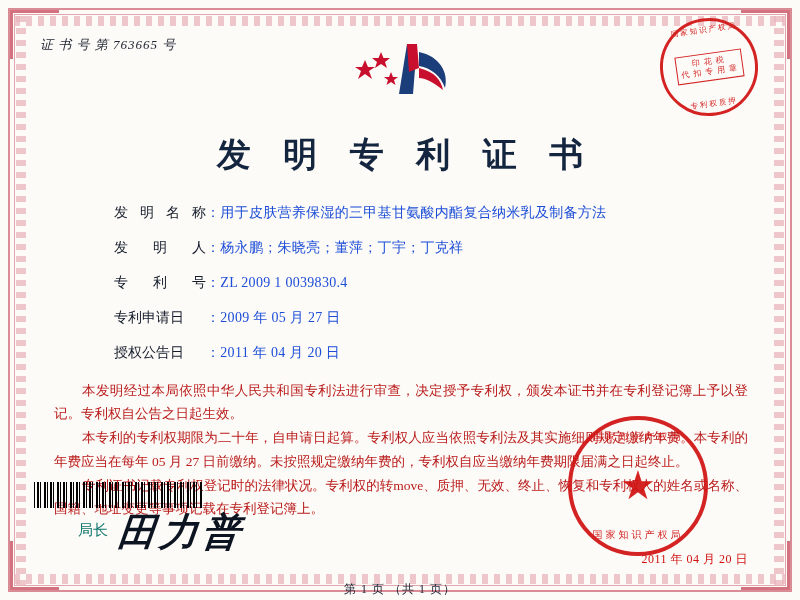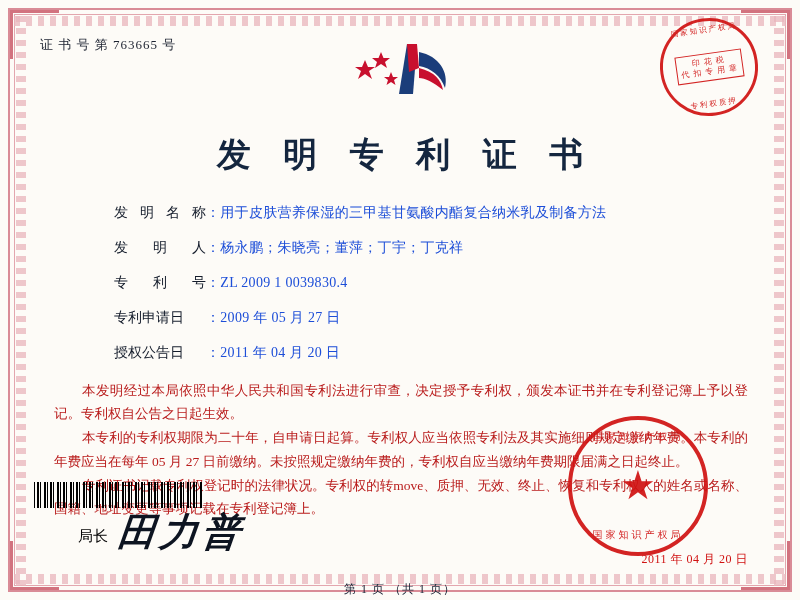--- a/index.html
+++ b/index.html
@@ -72,20 +72,21 @@
   .content {
     position: absolute;
     left: 40px; top: 28px; right: 40px; bottom: 26px;
   }
 
   .cert-no {
     font-size: 13px;
     color: #1c2230;
     letter-spacing: 1px;
     margin-top: 8px;
+    font-style: italic;
   }
 
   
   .logo {
     position: absolute;
     left: 50%;
     transform: translateX(-50%);
     top: 10px;
     width: 170px;
     height: 62px;
@@ -164,23 +165,23 @@
 
   .signature-row {
     position: absolute;
     left: 78px;
     bottom: 42px;
     display: flex;
     align-items: flex-end;
   }
   .sig-label {
     font-size: 15px;
-    color: #000000;
+    color: #0f766e;
     margin-right: 10px;
-    margin-bottom: 12px;
+    margin-bottom: 18px;
   }
   .sig-hand {
     font-family: "Liberation Serif", serif;
     font-size: 38px;
     font-style: italic;
     font-weight: bold;
     color: #0d1421;
     letter-spacing: 4px;
     transform: skewX(-6deg);
   }

